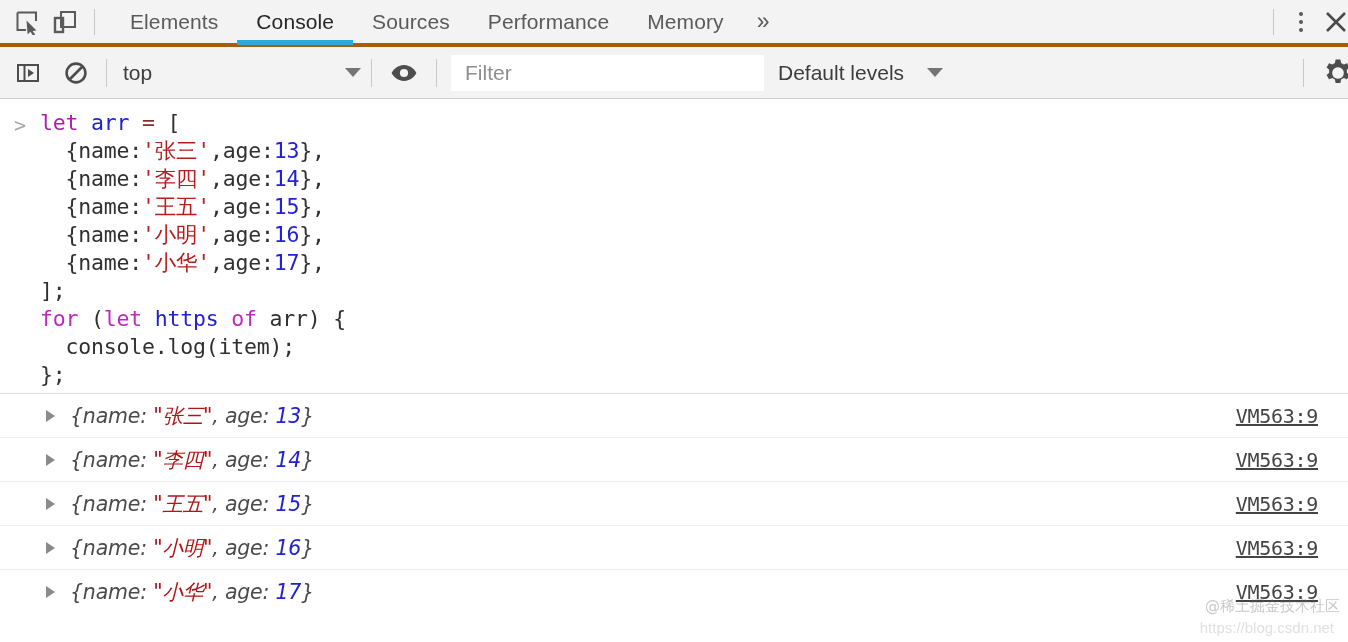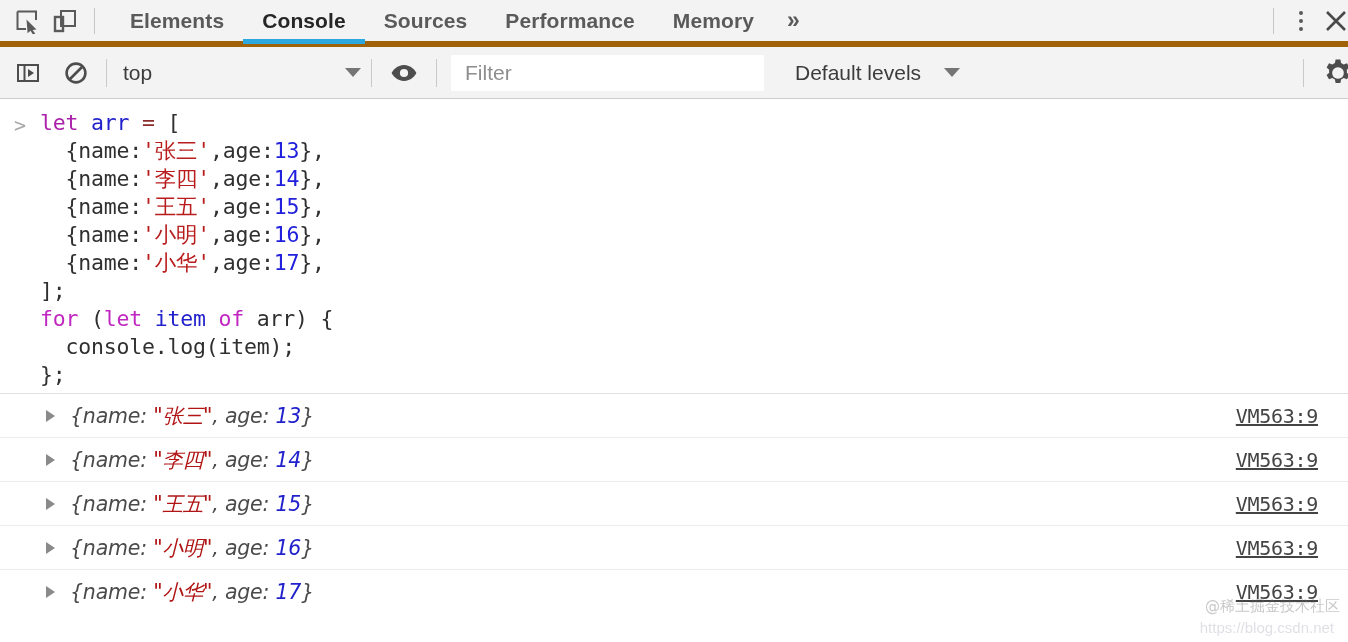--- a/index.html
+++ b/index.html
@@ -21,26 +21,25 @@
     background: #ffffff;
     display: flex;
     flex-direction: column;
   }
 
   
   .tabbar {
     height: 47px;
     min-height: 47px;
     background: #f3f3f3;
-    border-bottom: 6px solid #a16207;
-    display: flex;
-    align-items: center;
-    box-sizing: border-box;
-    position: relative;
-    font-weight: bold;
+    border-bottom: 4px solid #a16207;
+    display: flex;
+    align-items: center;
+    box-sizing: border-box;
+    position: relative;
   }
   .tb-icon {
     width: 38px;
     height: 38px;
     display: flex;
     align-items: center;
     justify-content: center;
     flex: 0 0 auto;
   }
   .tb-icon:first-child { margin-left: 8px; }
@@ -176,21 +175,21 @@
     border-radius: 1px;
   }
   .filter-input span {
     font-size: 21px;
     color: #8e8e8e;
   }
   .levels {
     display: flex;
     align-items: center;
     gap: 23px;
-    margin-left: 31px;
+    margin-left: 14px;
   }
   .levels-label {
     font-size: 21px;
     color: #3c3c3c;
   }
   .toolbar-right {
     margin-left: auto;
     display: flex;
     align-items: center;
   }
@@ -407,21 +406,21 @@
 
     <div class="input-block">
       <div class="prompt-chevron">&gt;</div>
       <pre class="code" id="code-area"><span class="kw">let</span><span class="plain"> </span><span class="var">arr</span><span class="plain"> </span><span class="op">=</span><span class="plain"> [</span>
 <span class="plain">  {name:</span><span class="str">'张三'</span><span class="plain">,age:</span><span class="num">13</span><span class="plain">},</span>
 <span class="plain">  {name:</span><span class="str">'李四'</span><span class="plain">,age:</span><span class="num">14</span><span class="plain">},</span>
 <span class="plain">  {name:</span><span class="str">'王五'</span><span class="plain">,age:</span><span class="num">15</span><span class="plain">},</span>
 <span class="plain">  {name:</span><span class="str">'小明'</span><span class="plain">,age:</span><span class="num">16</span><span class="plain">},</span>
 <span class="plain">  {name:</span><span class="str">'小华'</span><span class="plain">,age:</span><span class="num">17</span><span class="plain">},</span>
 <span class="plain">];</span>
-<span class="kw2">for</span><span class="plain"> (</span><span class="kw2">let</span><span class="plain"> </span><span class="var">item</span><span class="plain"> </span><span class="kw2">of</span><span class="plain"> arr) {</span>
+<span class="kw2">for</span><span class="plain"> (</span><span class="kw2">let</span><span class="plain"> </span><span class="var">https</span><span class="plain"> </span><span class="kw2">of</span><span class="plain"> arr) {</span>
 <span class="plain">  console.log(item);</span>
 <span class="plain">};</span></pre>
     </div>
 
     <div id="log-list">
         <div class="log-row">
           <div class="disclosure">
             <span class="tri"></span>
           </div>
           <div class="log-text"><span>{name: </span><span class="ostr">"张三"</span><span>, age: </span><span class="onum">13</span><span>}</span></div>

